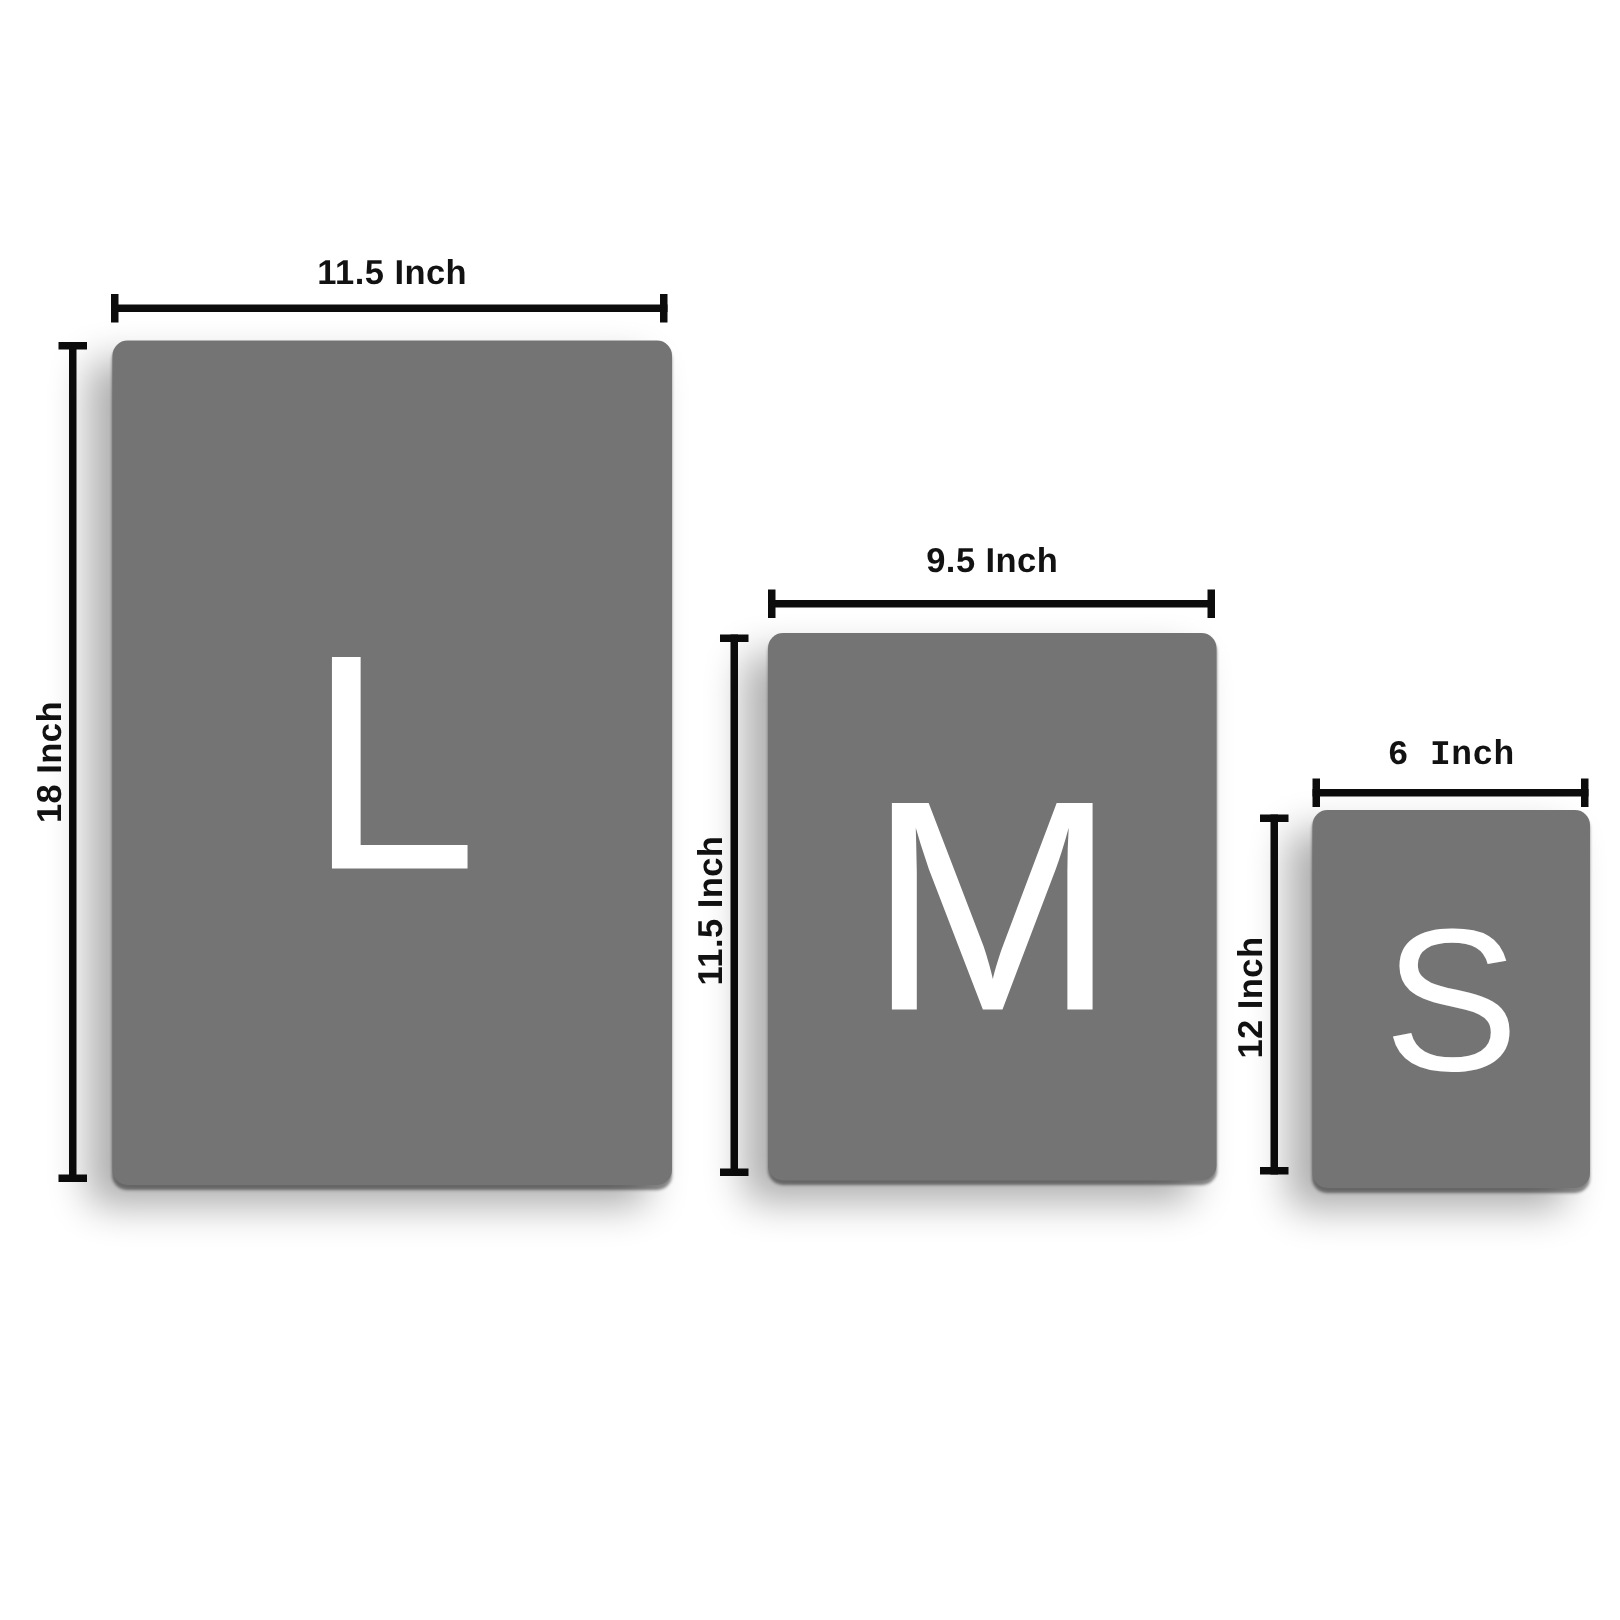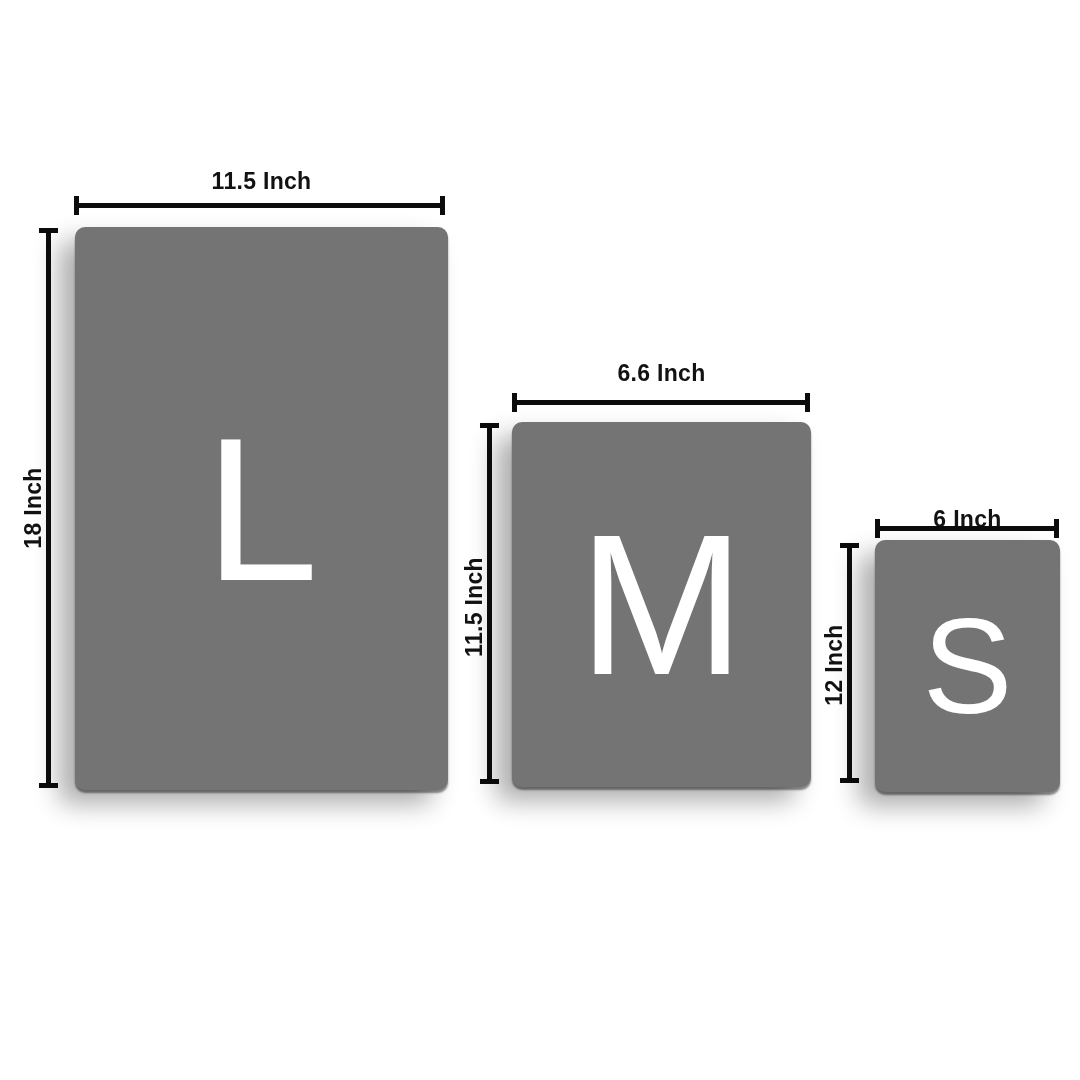--- a/index.html
+++ b/index.html
@@ -93,41 +93,41 @@
 
   
   .m-wlabel { left: 512px; top: 360px; width: 299px; }
   .m-wline  { left: 512px; top: 400px; width: 298px; }
   .m-hline  { left: 487px; top: 423px; height: 361px; }
   .m-hlabel { left: 474px; top: 607px; }
   .m-card   { left: 512px; top: 422px; width: 299px; height: 365px; }
   .m-card .letter { font-size: 200px; }
 
   
-  .s-wlabel { left: 875px; top: 506px; width: 185px; }
+  .s-wlabel { left: 875px; top: 490px; width: 185px; font-family: Liberation Mono, monospace; }
   .s-wline  { left: 875px; top: 526px; width: 184px; }
   .s-hline  { left: 847px; top: 543px; height: 240px; }
   .s-hlabel { left: 834px; top: 665px; }
   .s-card   { left: 875px; top: 540px; width: 185px; height: 252px; }
   .s-card .letter { font-size: 135px; }
 </style>
 </head>
 <body>
 
 <div class="stage">
 
   <div class="dim-label dim-label-top l-wlabel">11.5 Inch</div>
   <div class="dim-h l-wline"></div>
   <div class="dim-label dim-label-side l-hlabel">18 Inch</div>
   <div class="dim-v l-hline"></div>
   <div class="card l-card">
     <span class="letter">L</span>
   </div>
 
-  <div class="dim-label dim-label-top m-wlabel">6.6 Inch</div>
+  <div class="dim-label dim-label-top m-wlabel">9.5 Inch</div>
   <div class="dim-h m-wline"></div>
   <div class="dim-label dim-label-side m-hlabel">11.5 Inch</div>
   <div class="dim-v m-hline"></div>
   <div class="card m-card">
     <span class="letter">M</span>
   </div>
 
   <div class="dim-label dim-label-top s-wlabel">6 Inch</div>
   <div class="dim-h s-wline"></div>
   <div class="dim-label dim-label-side s-hlabel">12 Inch</div>

